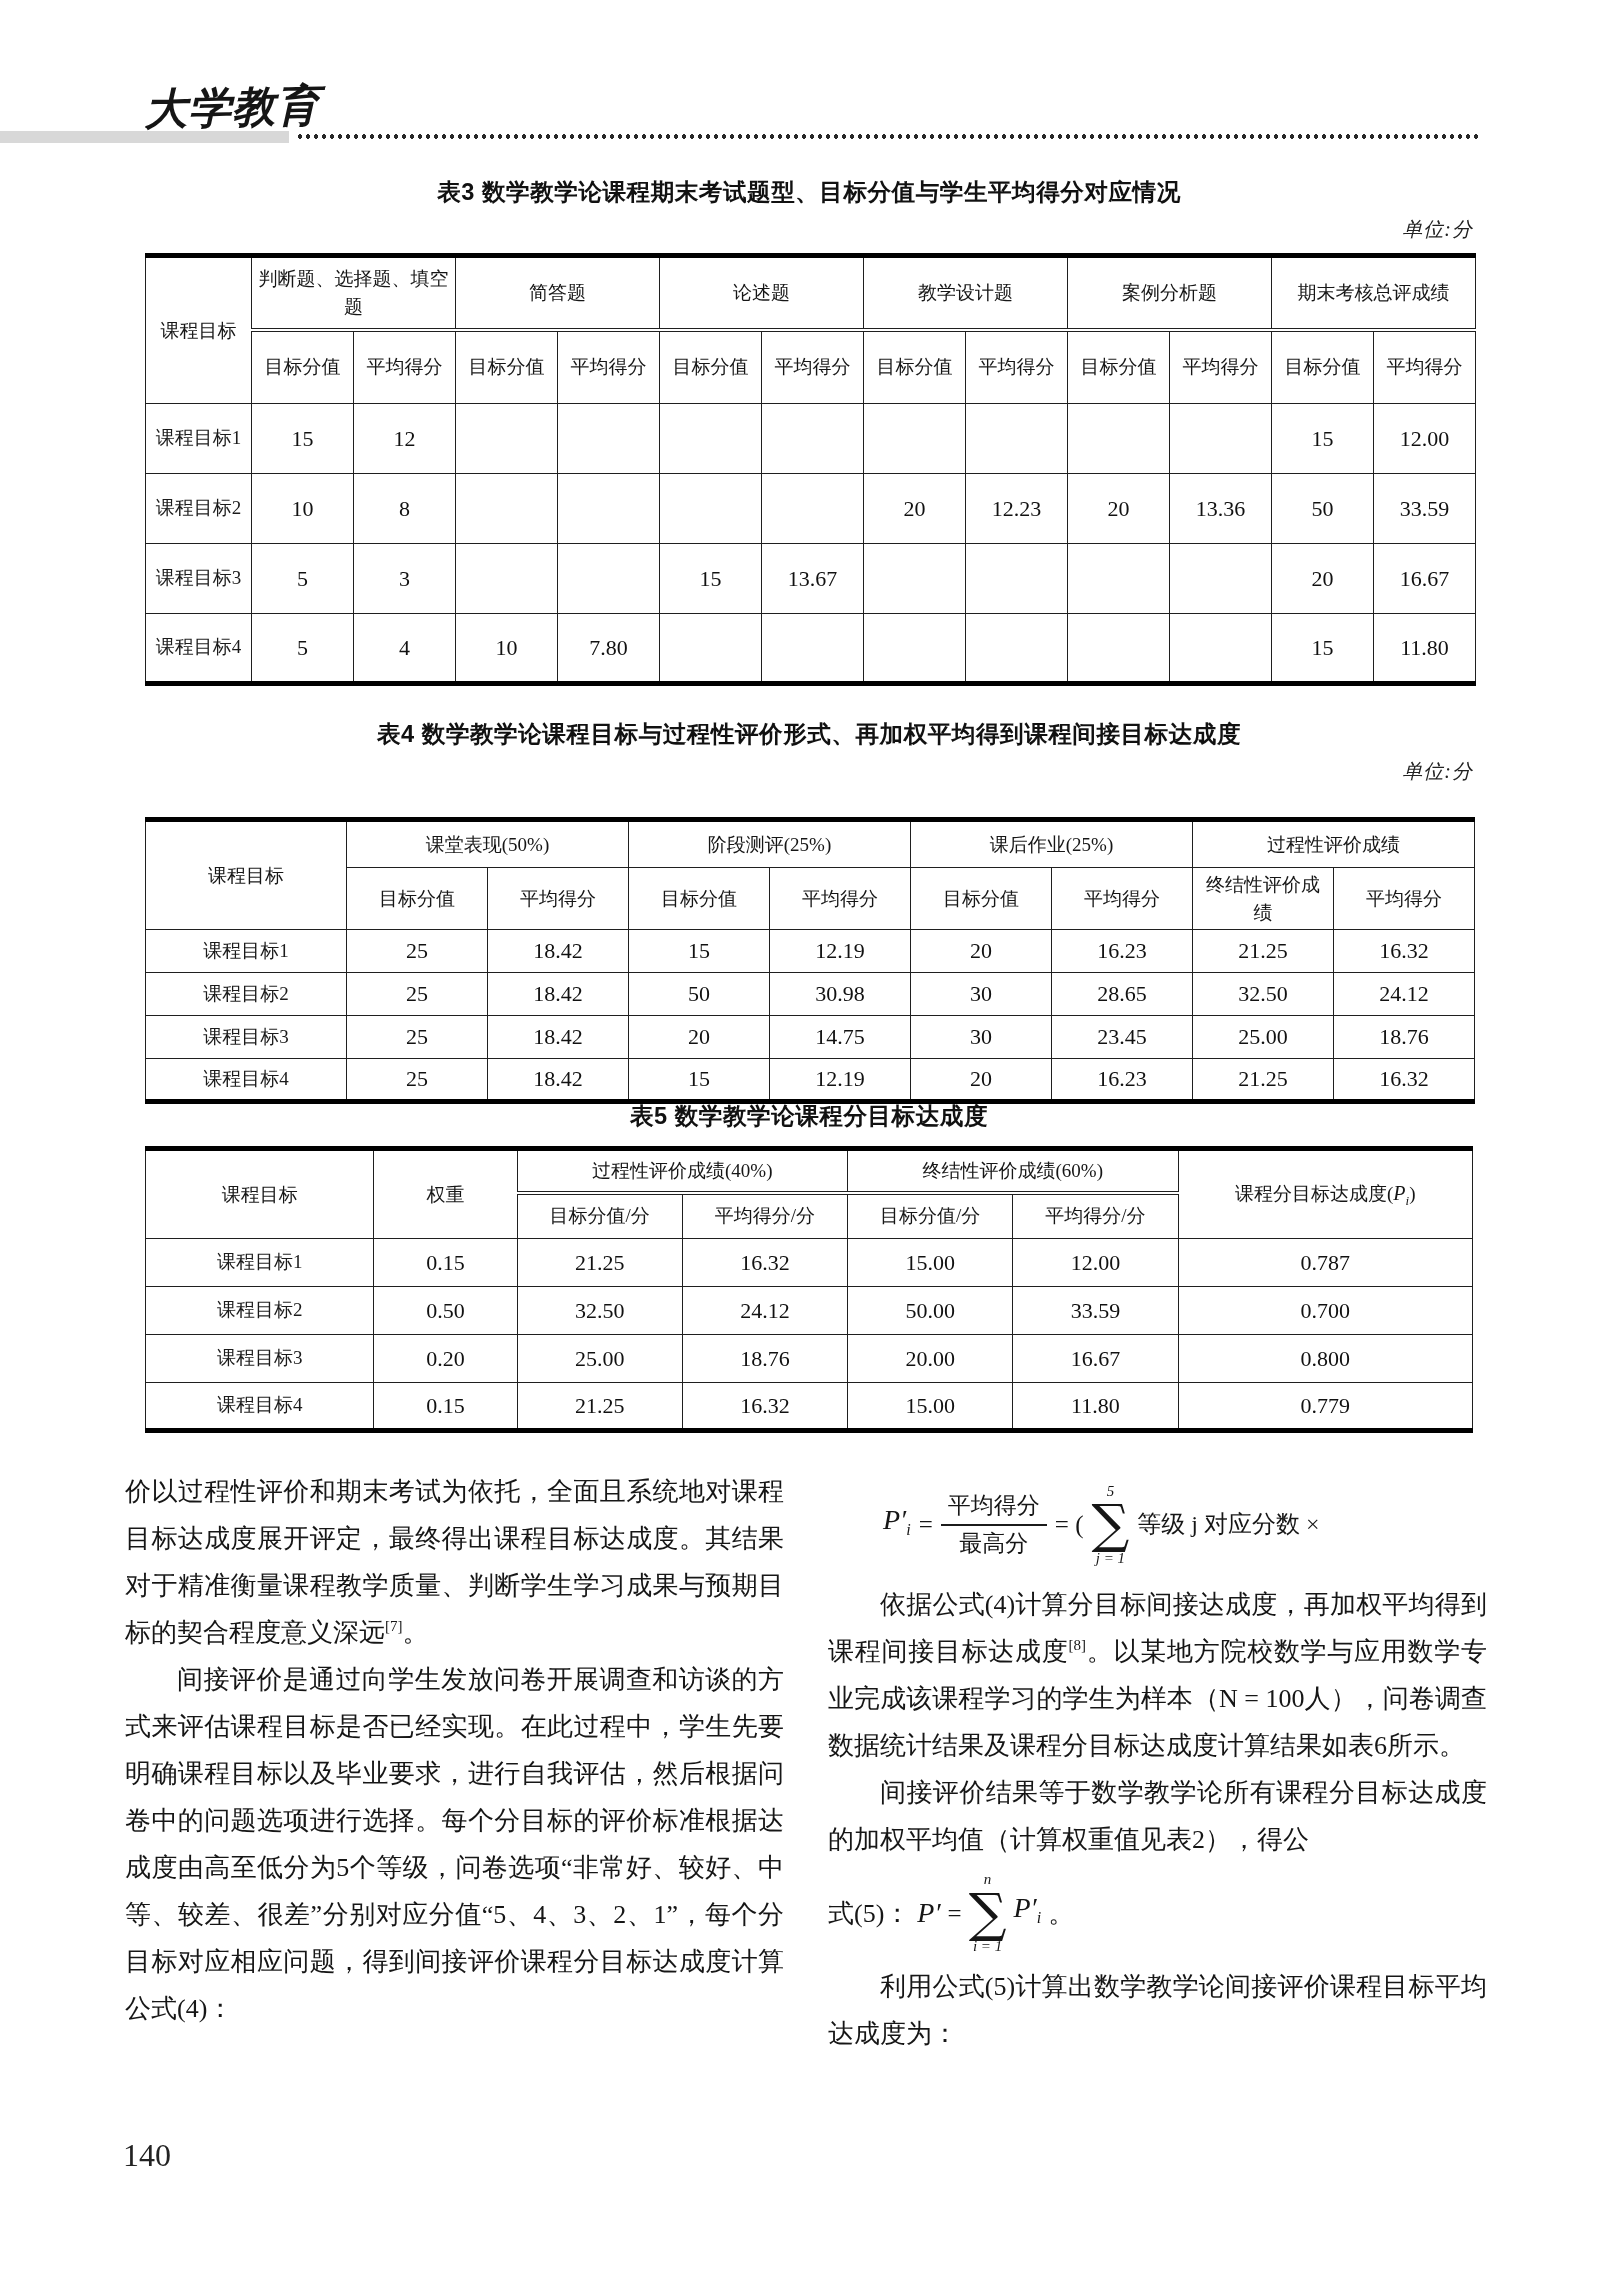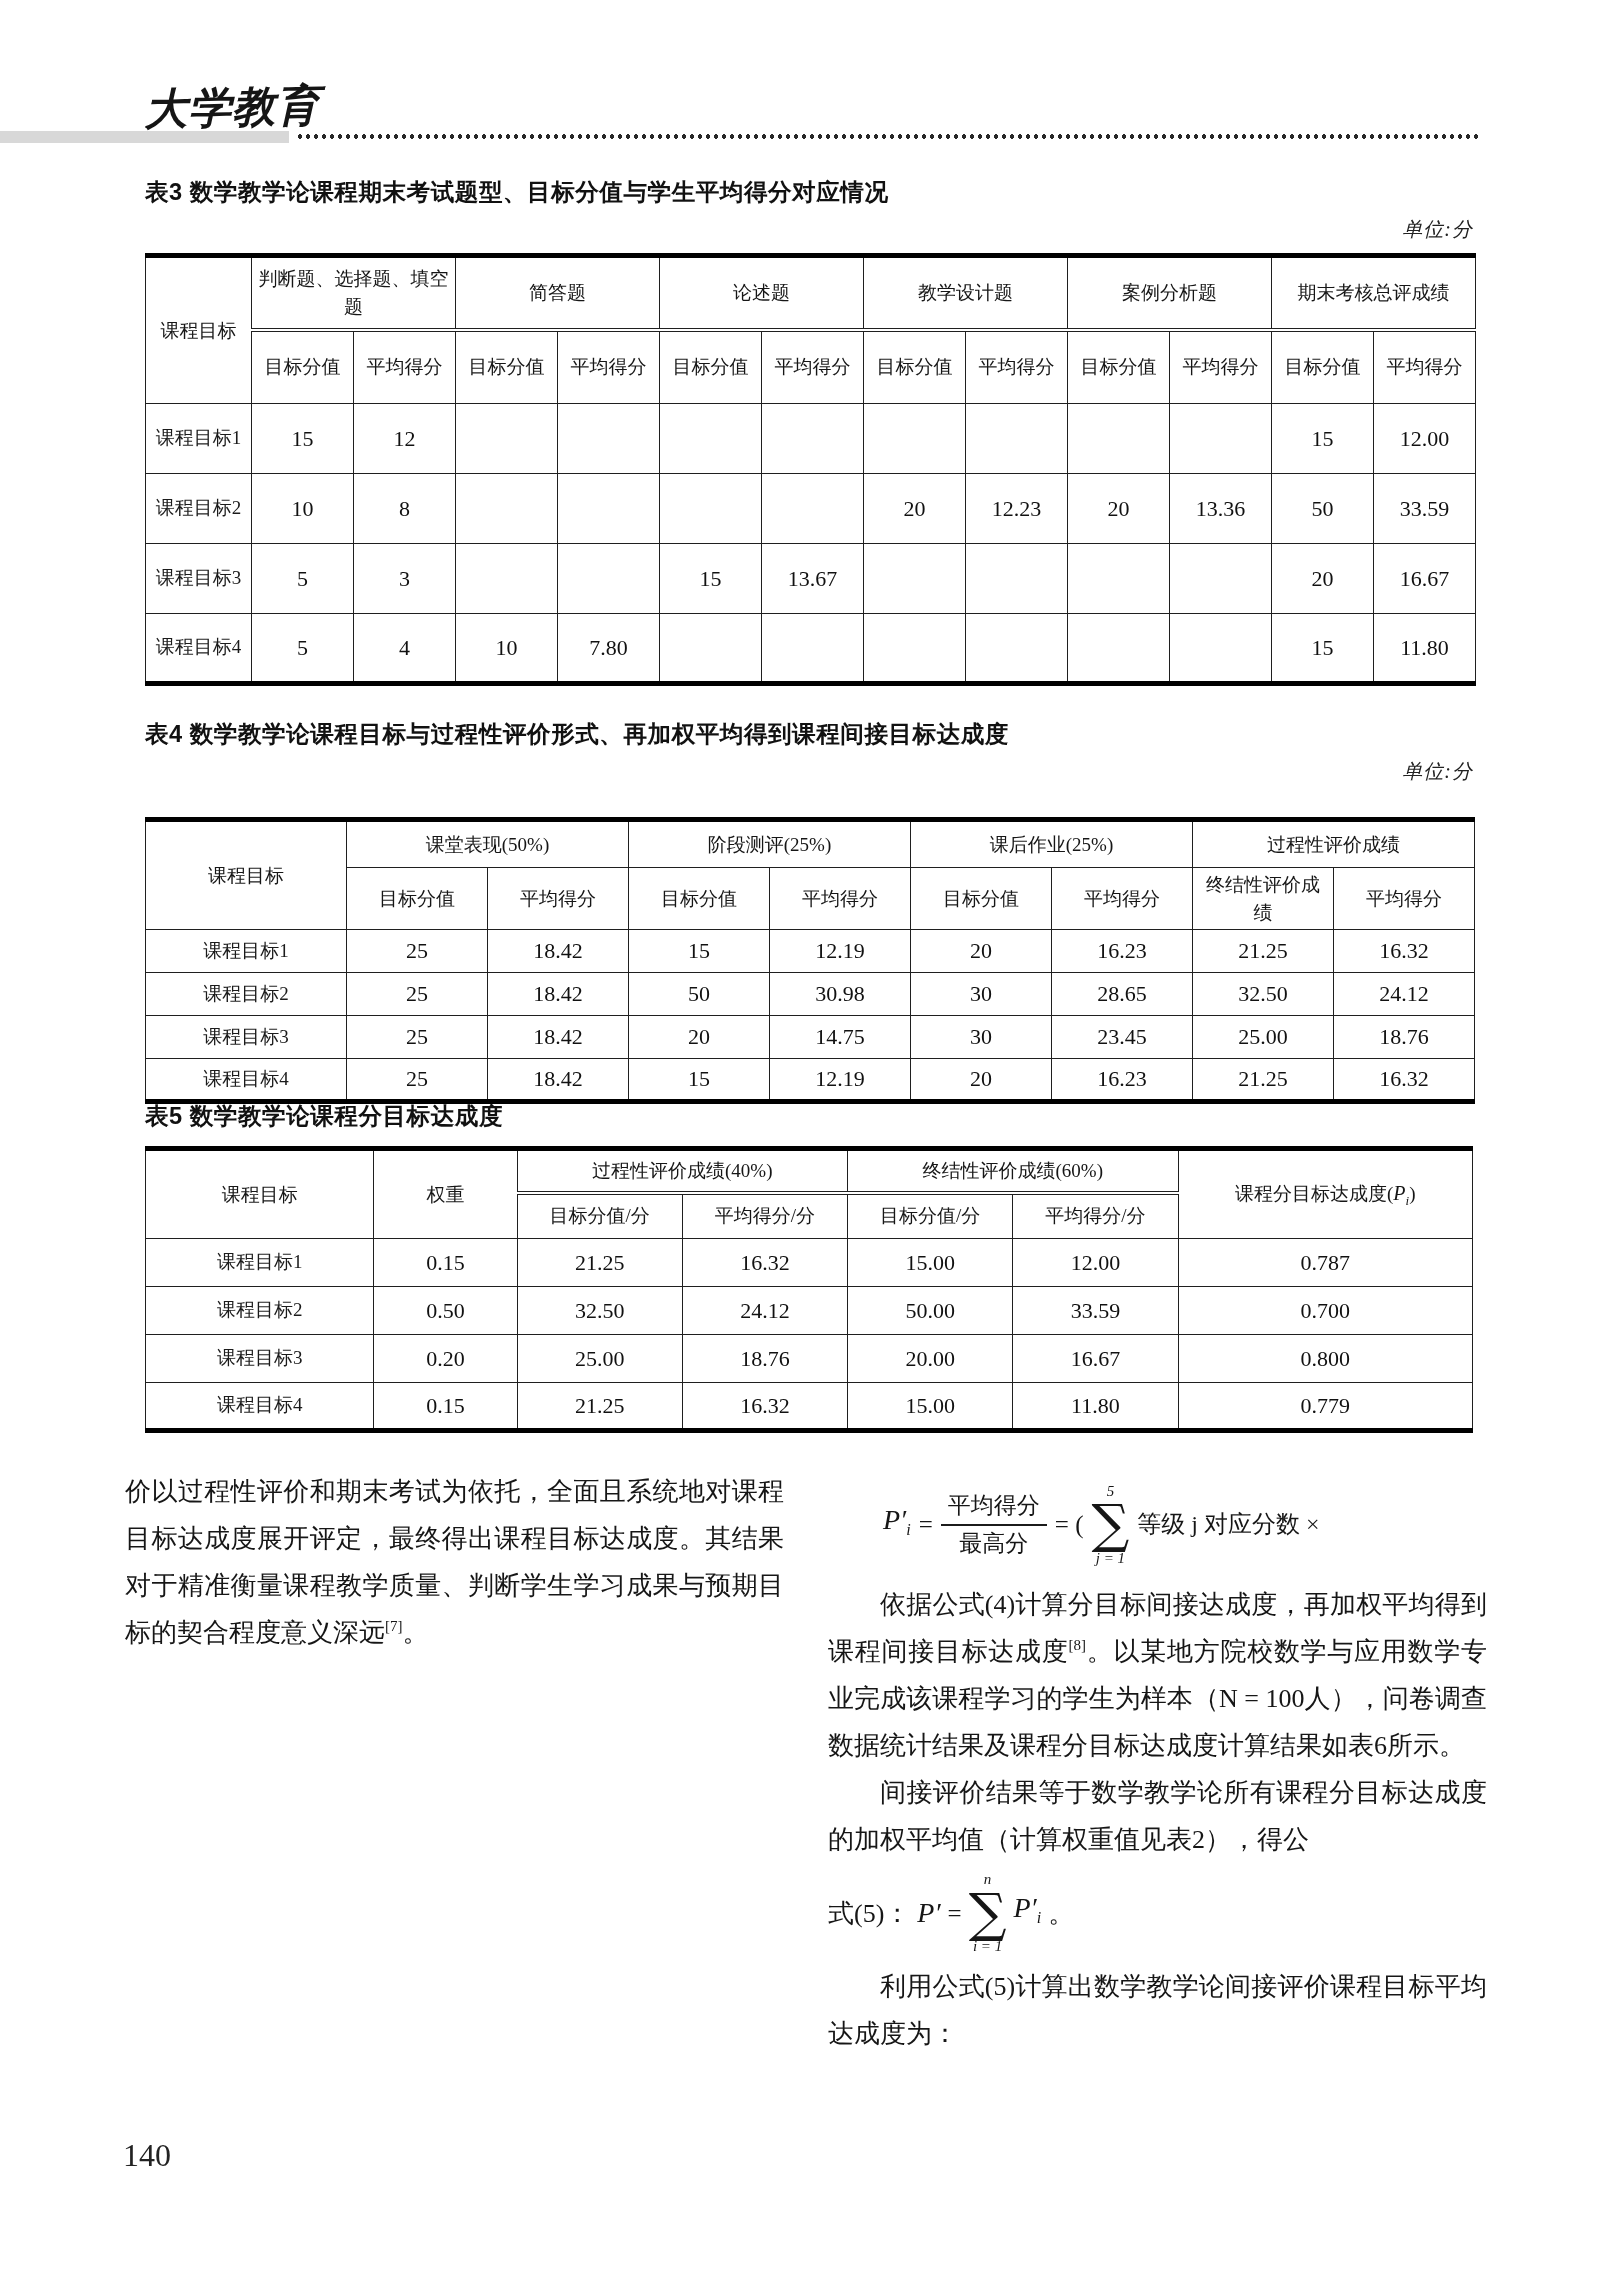--- a/index.html
+++ b/index.html
@@ -18,21 +18,21 @@
   }
   .gray-bar { left:0; top:131px; width:289px; height:12px; background:#d8d8d8; }
   .dotted-rule {
     left:296px; top:131px; width:1183px; height:11px;
     background-image:radial-gradient(ellipse 1.8px 2.5px at 4px 5.5px,#272727 98%,transparent 100%);
     background-size:8px 11px; background-repeat:repeat-x;
   }
 
   
   .tbl-title {
-    left:145px; width:1328px; font-weight:bold;
+    left:145px; width:1328px; text-align:center; font-weight:bold;
     font-size:23.6px; color:#111;
     font-family:"Liberation Sans","DejaVu Sans",sans-serif; letter-spacing:0.5px;
   }
   .unit-label {
     width:1328px; left:145px; text-align:right; font-size:20px; font-style:italic;
     color:#222; letter-spacing:1px;
   }
   table.dtable {
     border-collapse:collapse; table-layout:fixed; width:1328px;
     border-top:5.5px solid #000; border-bottom:5.5px solid #000; background:#fff;
@@ -324,20 +324,21 @@
           <td>15.00</td>
           <td>11.80</td>
           <td>0.779</td>
         </tr>
     </tbody>
   </table>
 </div>
 
 <div class="abs bodycol" style="left:125px; top:1468px">
   <p class="noindent"><span>价以过程性评价和期末考试为依托，全面且系统地对课程目标达成度展开评定，最终得出课程目标达成度。其结果对于精准衡量课程教学质量、判断学生学习成果与预期目标的契合程度意义深远</span><sup class="ref">[7]</sup><span>。</span></p>
+  <p>间接评价是通过向学生发放问卷开展调查和访谈的方式来评估课程目标是否已经实现。在此过程中，学生先要明确课程目标以及毕业要求，进行自我评估，然后根据问卷中的问题选项进行选择。每个分目标的评价标准根据达成度由高至低分为5个等级，问卷选项“非常好、较好、中等、较差、很差”分别对应分值“5、4、3、2、1”，每个分目标对应相应问题，得到间接评价课程分目标达成度计算公式(4)：</p>
 </div>
 
 <div class="abs bodycol" style="left:828px; top:1468px">
   <div class="formula1">
     <span class="fvar"><i>P′</i><sub>i</sub></span>
     <span class="fop">=</span>
     <span class="frac">
       <span class="num">平均得分</span>
       <span class="den">最高分</span>
     </span>

